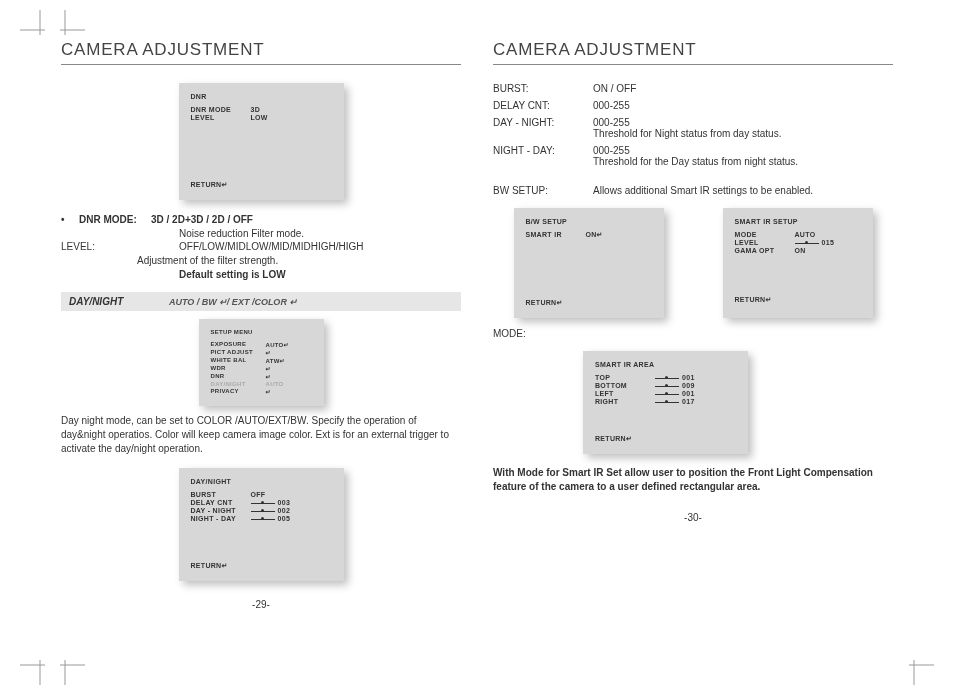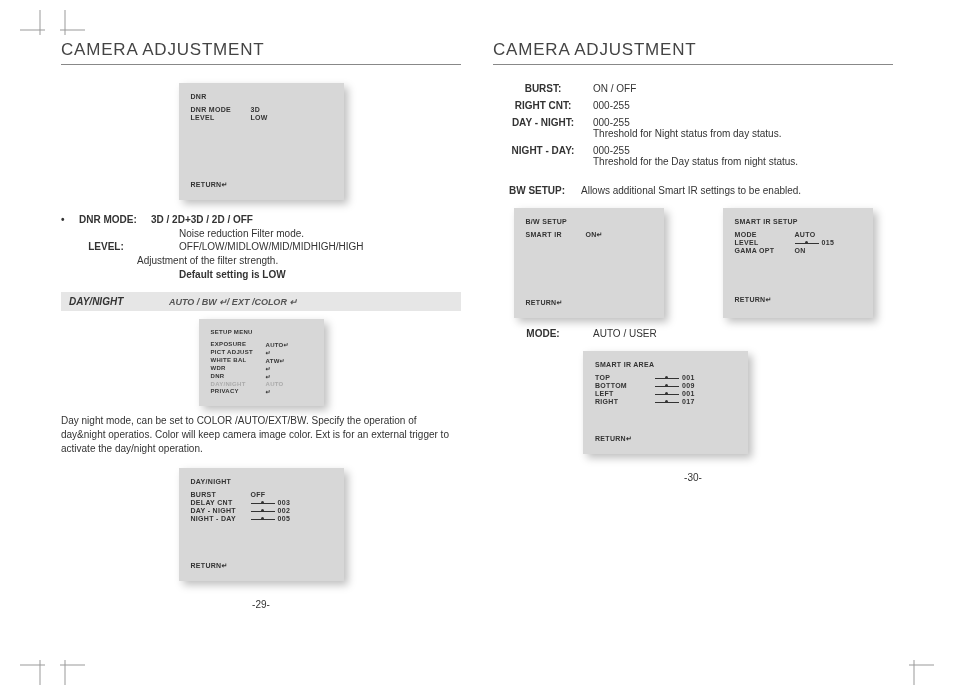--- a/index.html
+++ b/index.html
@@ -69,21 +69,21 @@
     display:inline-block;
     width:3px;height:3px;border-radius:50%;background:#333;
     position:relative;top:-1px;left:-14px;
   }
   .body-text {
     font-size: 10px;
     line-height: 1.4;
     color: #333;
   }
   .param-row { display:flex; margin-bottom:2px; font-size:10px; }
-  .param-k { width:90px; font-weight:bold;text-align:center; }
+  .param-k { width:90px; font-weight:normal; }
   .param-v { flex:1; }
   .bullet-row { display:flex; font-size:10px; margin-bottom:2px; }
   .bullet-row .dot { width:18px; text-align:left; font-weight:bold;}
   .bullet-row .k { width:72px; font-weight:bold;}
   .bullet-row .v { flex:1; font-weight:bold;}
   .subhead-bar {
     background: #e6e6e6;
     padding: 4px 8px;
     font-size: 10px;
     display:flex;
@@ -264,21 +264,21 @@
     <div class="section-title">CAMERA ADJUSTMENT</div>
 
     <div class="right-params">
       <div class="param-row">
         <span class="param-k">BURST:</span>
         <span class="param-v">
           <div>ON / OFF</div>
         </span>
       </div>
       <div class="param-row">
-        <span class="param-k">RIGHT CNT:</span>
+        <span class="param-k">DELAY CNT:</span>
         <span class="param-v">
           <div>000-255</div>
         </span>
       </div>
       <div class="param-row">
         <span class="param-k">DAY - NIGHT:</span>
         <span class="param-v">
           <div>000-255</div>
           <div>Threshold for Night status from day status.</div>
         </span>
@@ -287,21 +287,21 @@
         <span class="param-k">NIGHT - DAY:</span>
         <span class="param-v">
           <div>000-255</div>
           <div>Threshold for the Day status from night status.</div>
         </span>
       </div>
     </div>
 
     <div style="height:12px;"></div>
     <div class="param-row">
-      <span class="param-k" style="width:88px;">BW SETUP:</span>
+      <span class="param-k" style="width:100px;">BW SETUP:</span>
       <span class="param-v">Allows additional Smart IR settings to be enabled.</span>
     </div>
 
     <div style="height:10px;"></div>
 
     <div style="display:flex;gap:18px;justify-content:center;">
       <div class="osd-box" style="width:150px;">
         <div class="row title-row">
             <span>B/W SETUP</span>
           </div>
@@ -331,21 +331,20 @@
           </div>
         <div class="row" style="margin-top:42px;">
             <span>RETURN↵</span>
           </div>
       </div>
     </div>
 
     <div style="height:10px;"></div>
     <div class="param-row">
       <span class="param-k" style="width:100px;">MODE:</span>
-      <span class="param-v">AUTO / USER</span>
     </div>
     <div style="height:10px;"></div>
 
     <div class="osd-box" style="width:165px;margin-left:90px;">
       <div class="row title-row">
           <span>SMART IR AREA</span>
         </div>
       <div class="row">
           <span class="k">TOP</span>
           <span class="v"><span class="slider"></span><span class="slider-dot"></span><span>001</span></span>
@@ -360,17 +359,18 @@
         </div>
       <div class="row">
           <span class="k">RIGHT</span>
           <span class="v"><span class="slider"></span><span class="slider-dot"></span><span>017</span></span>
         </div>
       <div class="row" style="margin-top:30px;">
           <span>RETURN↵</span>
         </div>
     </div>
 
+    <div class="footer-note">With Mode for Smart IR Set allow user to position the Front Light Compensation feature of the camera to a user defined rectangular area.</div>
 
     <div class="page-num">-30-</div>
   </div>
 
 </div>
 
 </body></html>

